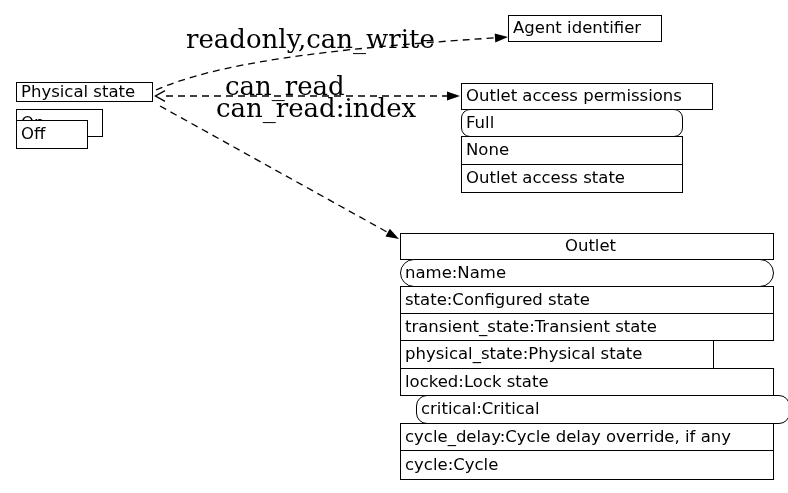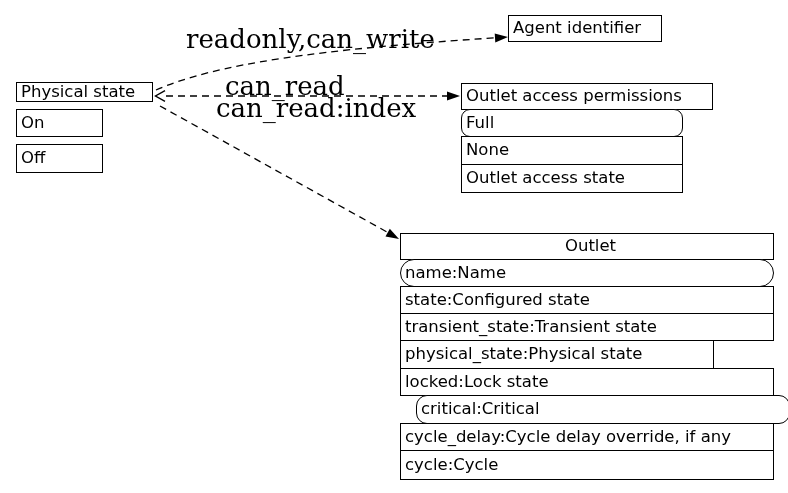--- a/index.html
+++ b/index.html
@@ -56,21 +56,21 @@
     <path d="M 166,96 L 447,96" fill="none" stroke="#000000" stroke-width="1.3" stroke-dasharray="7,5"></path>
     <polygon points="460,96 447,91.5 447,100.5" fill="#000000"></polygon>
     <path d="M 165,90.6 L 155.5,96 L 165,101.4" fill="none" stroke="#000000" stroke-width="1.4"></path>
 
     <path d="M 160,106 L 387,232" fill="none" stroke="#000000" stroke-width="1.3" stroke-dasharray="7,5"></path>
     <polygon points="399,239 385.5,236.6 389.8,228.8" fill="#000000"></polygon>
   </svg>
 
   <div class="cell" style="left:16px; top:82px; width:137px; height:20px;">Physical state</div>
   <div class="cell" style="left:16px; top:109px; width:87px; height:28px;">On</div>
-  <div class="cell" style="left:16px; top:144px; width:87px; height:29px;">Off</div>
+  <div class="cell" style="left:16px; top:120px; width:72px; height:29px;">Off</div>
 
   <div class="cell" style="left:508px; top:15px; width:154px; height:27px;">Agent identifier</div>
 
   <div class="cell" style="left:461px; top:83px; width:252px; height:27px;">Outlet access permissions</div>
   <div class="cell" style="left:461px; top:109px; width:222px; height:28px;border-radius:9px;">Full</div>
   <div class="cell" style="left:461px; top:136px; width:222px; height:29px;">None</div>
   <div class="cell" style="left:461px; top:164px; width:222px; height:29px;">Outlet access state</div>
 
   <div class="cell center" style="left:400px; top:233px; width:374px; height:27px;padding-left:7px;">Outlet</div>
   <div class="cell" style="left:400px; top:259px; width:374px; height:28px;border-radius:14px;">name:Name</div>

